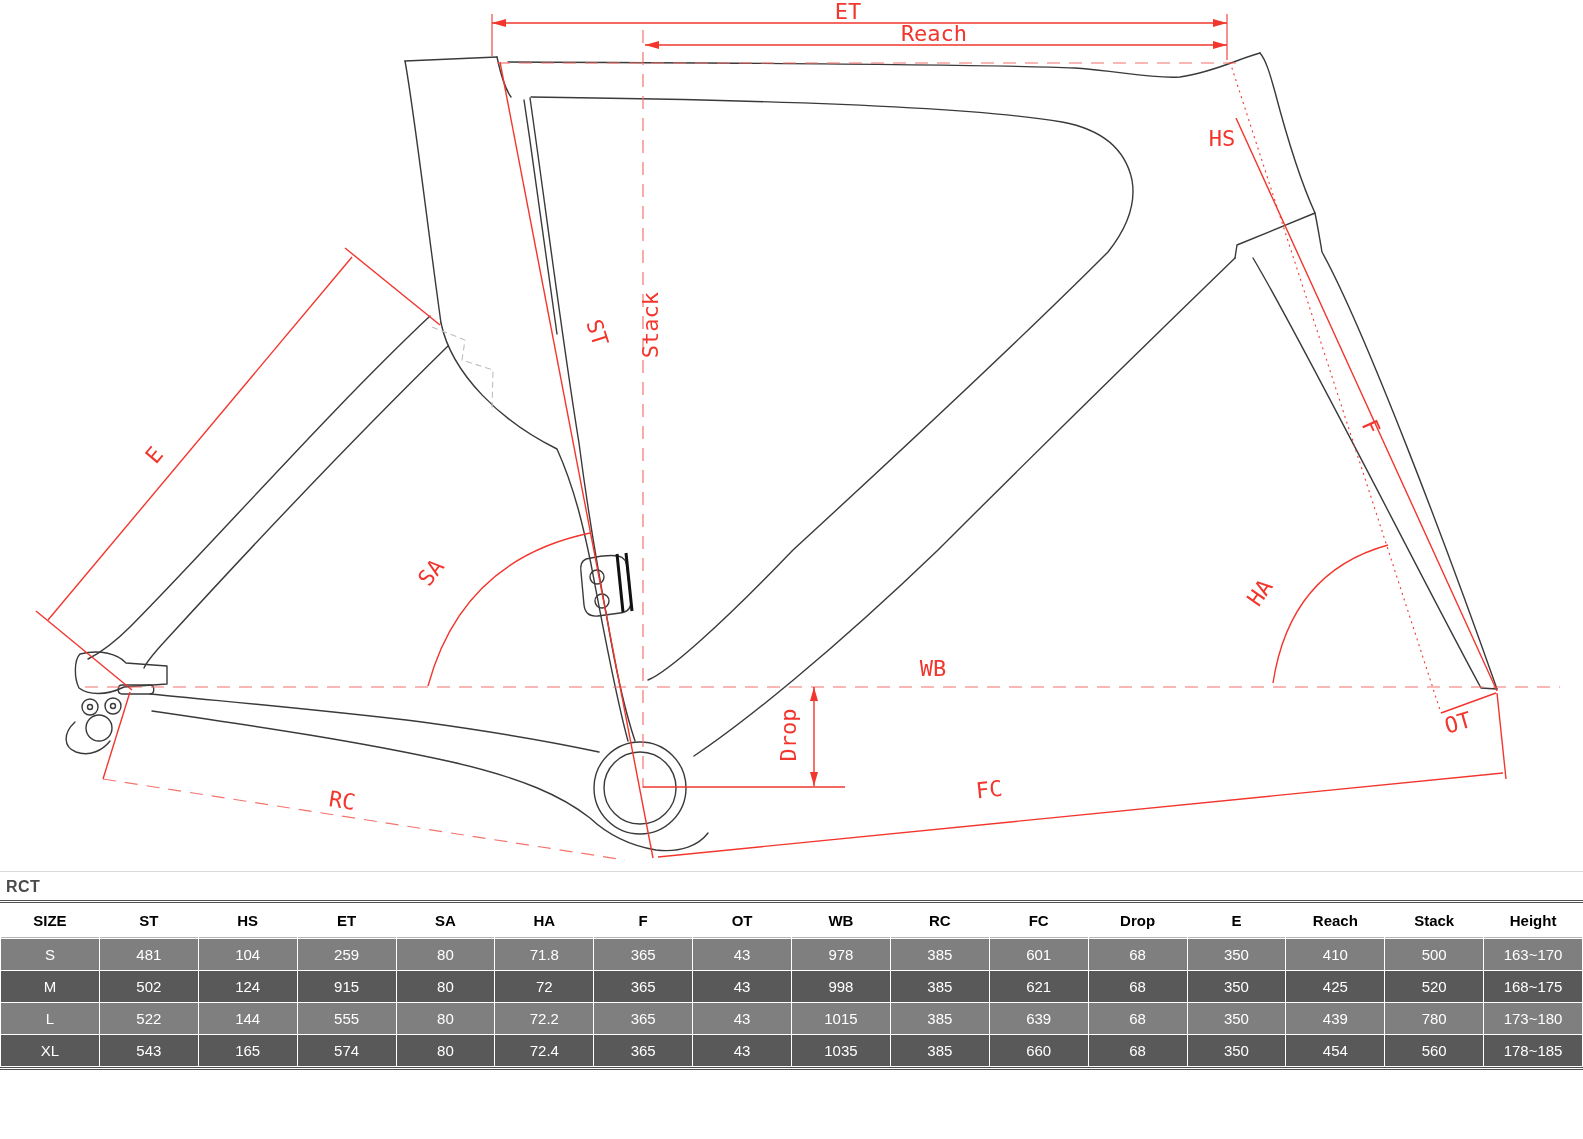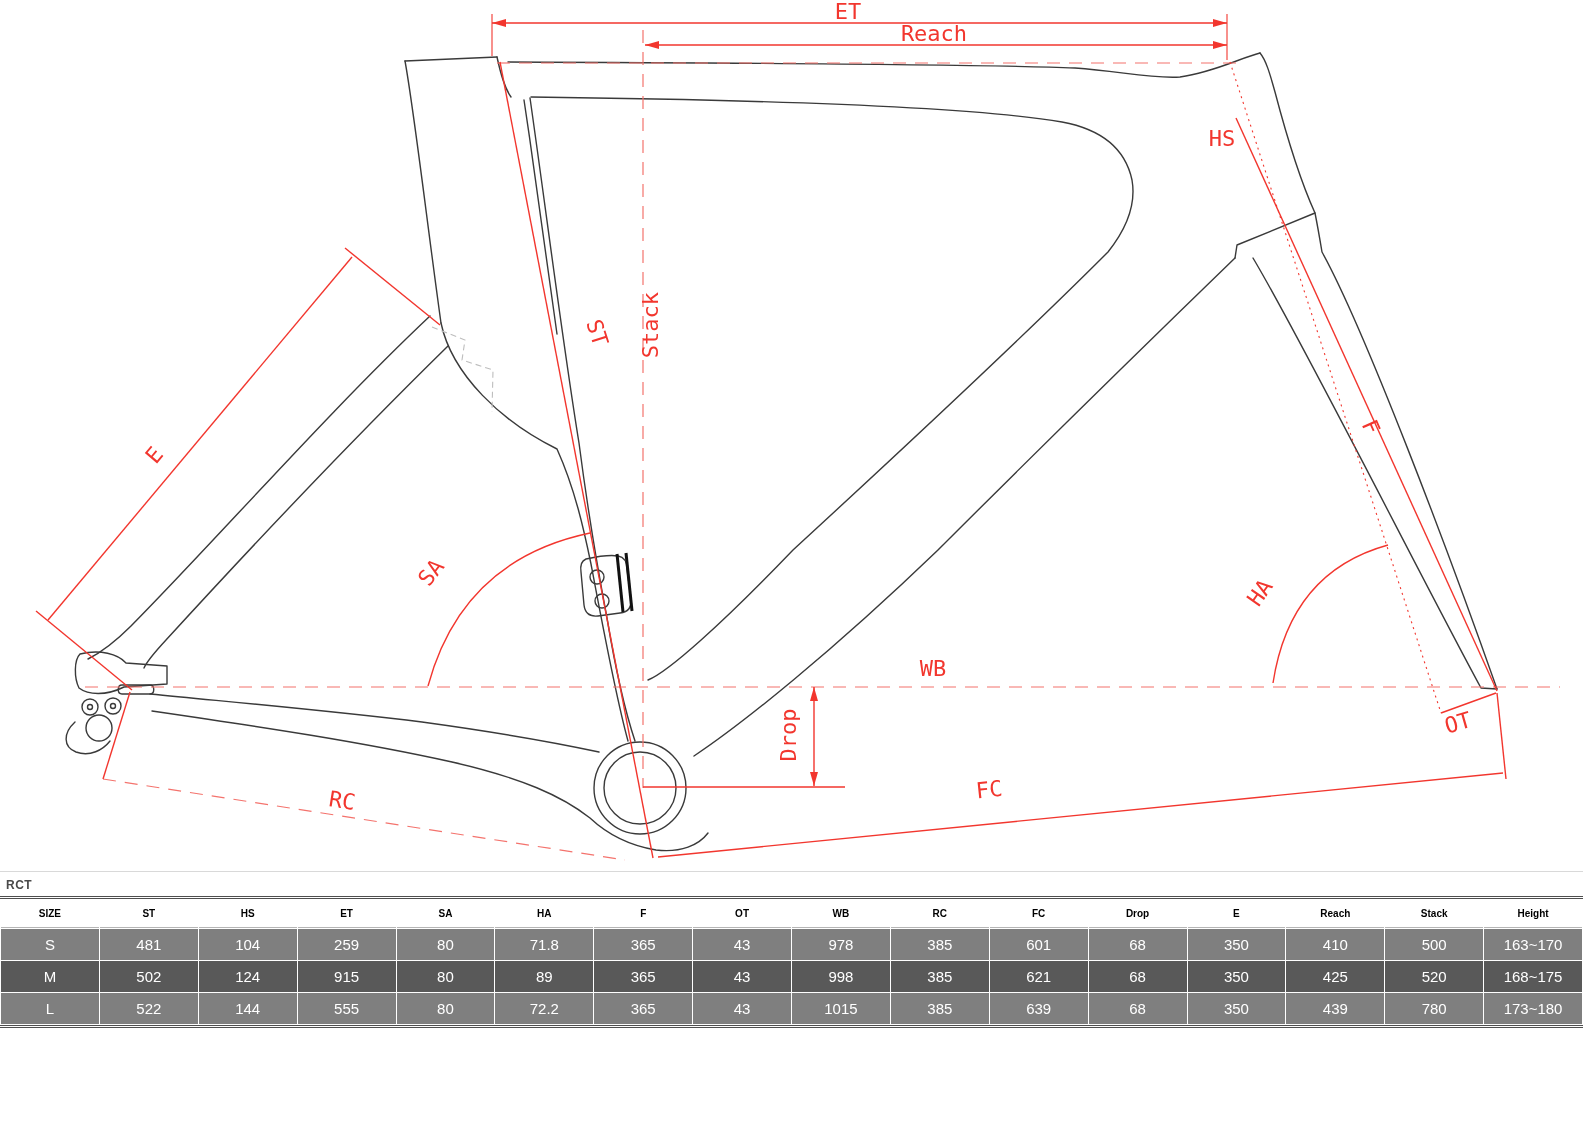--- a/index.html
+++ b/index.html
@@ -10,24 +10,24 @@
   .k{stroke:#3a3a3a;stroke-width:1.4;fill:none;stroke-linecap:round;stroke-linejoin:round;}
   .kb{stroke:#111;stroke-width:3;fill:none;stroke-linecap:butt;}
   .gd{stroke:#bdbdbd;stroke-width:1.1;fill:none;stroke-dasharray:6 4;}
   .r{stroke:#f2362e;stroke-width:1.4;fill:none;}
   .rthin{stroke:#f2362e;stroke-width:1.1;fill:none;}
   .rd{stroke:#f4736d;stroke-width:1.2;fill:none;stroke-dasharray:13 9;}
   .rt{stroke:#f2362e;stroke-width:1.1;fill:none;stroke-dasharray:2 4;}
   .ra{fill:#f2362e;stroke:none;}
   .lab{fill:#f2362e;}
   .table-section{width:1583px;border-top:1px solid #d9d9d9;background:#fff;}
-  .table-title{font-size:12px;font-weight:bold;color:#4a4a4a;padding:6px 10px 4px 6px;letter-spacing:.5px;}
+  .table-title{font-size:16px;font-weight:bold;color:#4a4a4a;padding:6px 10px 4px 6px;letter-spacing:.5px;}
   .table-wrap{border-top:3px double #4f4f4f;border-bottom:3px double #4f4f4f;}
   table.geo{width:100%;border-collapse:separate;border-spacing:1px;table-layout:fixed;}
-  table.geo th{font-size:10px;font-weight:bold;color:#000;background:#fff;padding:8px 0;text-align:center;border-bottom:1px solid #b5b5b5;}
+  table.geo th{font-size:15px;font-weight:bold;color:#000;background:#fff;padding:8px 0;text-align:center;border-bottom:1px solid #b5b5b5;}
   table.geo td{font-size:15px;color:#fff;text-align:center;padding:7px 0;}
   tr.row-dark td{background:#595959;}
   tr.row-light td{background:#7f7f7f;}
 </style>
 </head>
 <body>
 
 <div class="diagram">
   <svg width="1583" height="871" viewBox="0 0 1583 871">
 
@@ -185,21 +185,21 @@
             <td>410</td>
             <td>500</td>
             <td>163~170</td>
           </tr>
           <tr class="row-dark">
             <td>M</td>
             <td>502</td>
             <td>124</td>
             <td>915</td>
             <td>80</td>
-            <td>89</td>
+            <td>72</td>
             <td>365</td>
             <td>43</td>
             <td>998</td>
             <td>385</td>
             <td>621</td>
             <td>68</td>
             <td>350</td>
             <td>425</td>
             <td>520</td>
             <td>168~175</td>
@@ -215,16 +215,34 @@
             <td>43</td>
             <td>1015</td>
             <td>385</td>
             <td>639</td>
             <td>68</td>
             <td>350</td>
             <td>439</td>
             <td>780</td>
             <td>173~180</td>
           </tr>
+          <tr class="row-dark">
+            <td>XL</td>
+            <td>543</td>
+            <td>165</td>
+            <td>574</td>
+            <td>80</td>
+            <td>72.4</td>
+            <td>365</td>
+            <td>43</td>
+            <td>1035</td>
+            <td>385</td>
+            <td>660</td>
+            <td>68</td>
+            <td>350</td>
+            <td>454</td>
+            <td>560</td>
+            <td>178~185</td>
+          </tr>
         </tbody>
     </table>
   </div>
 </div>
 
 </body></html>

